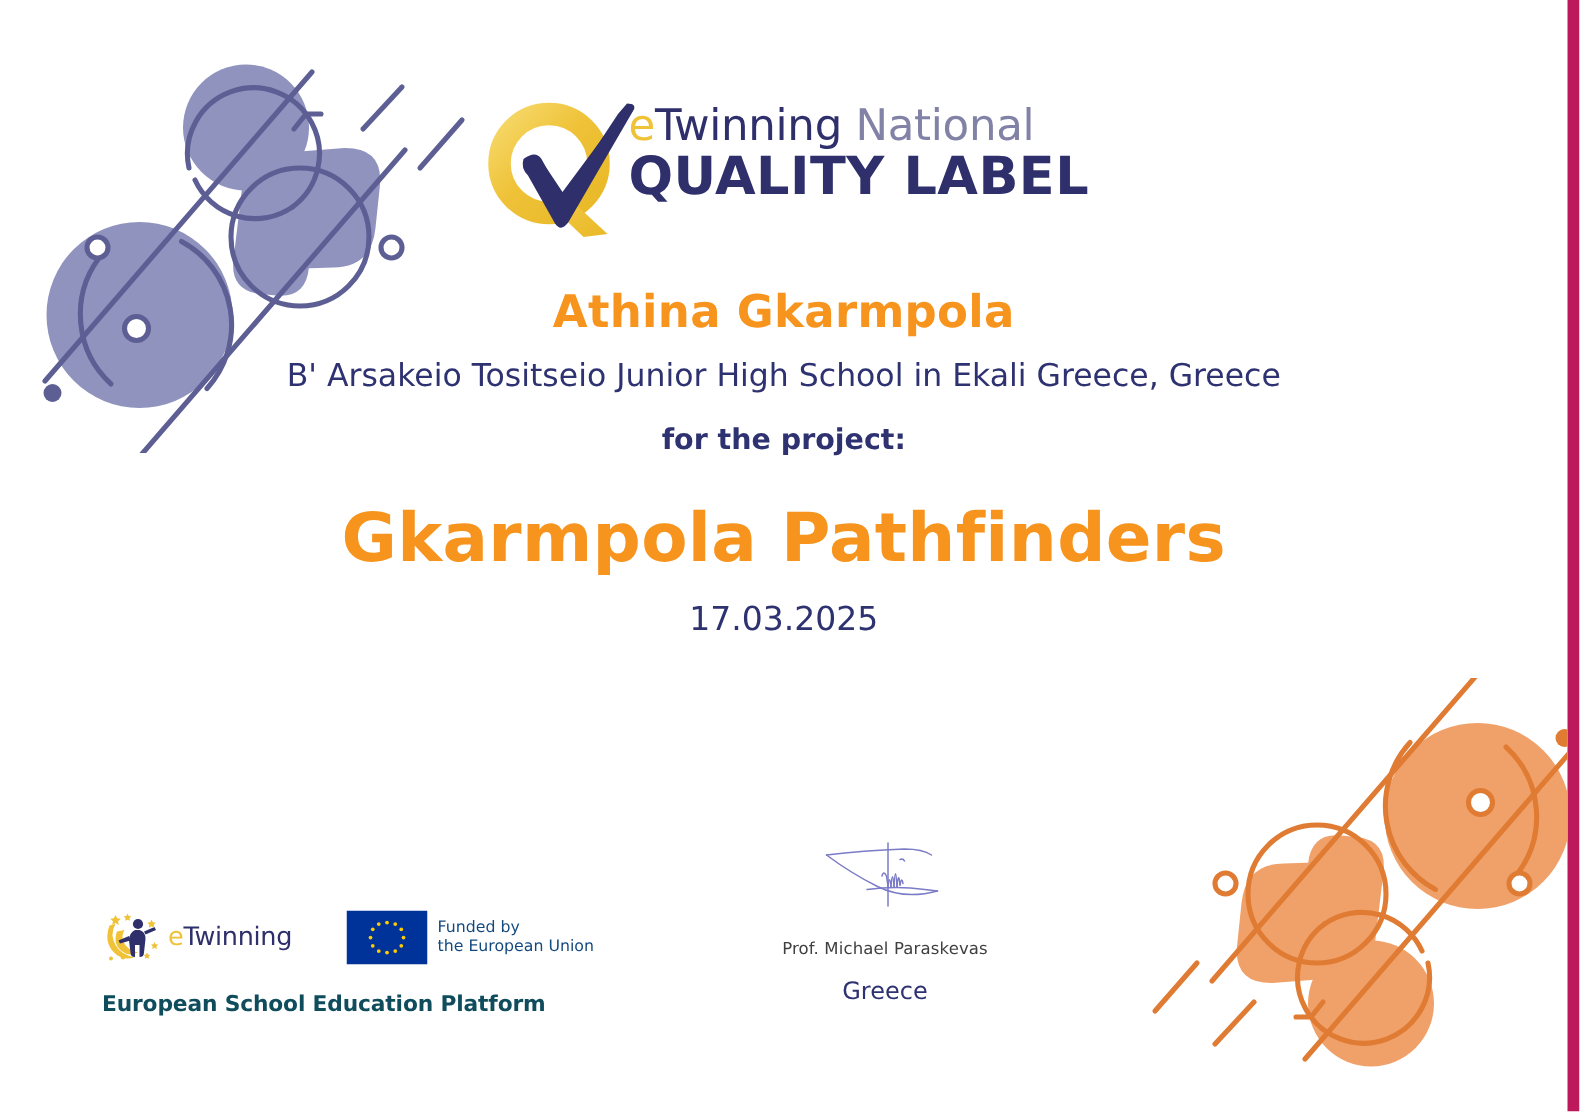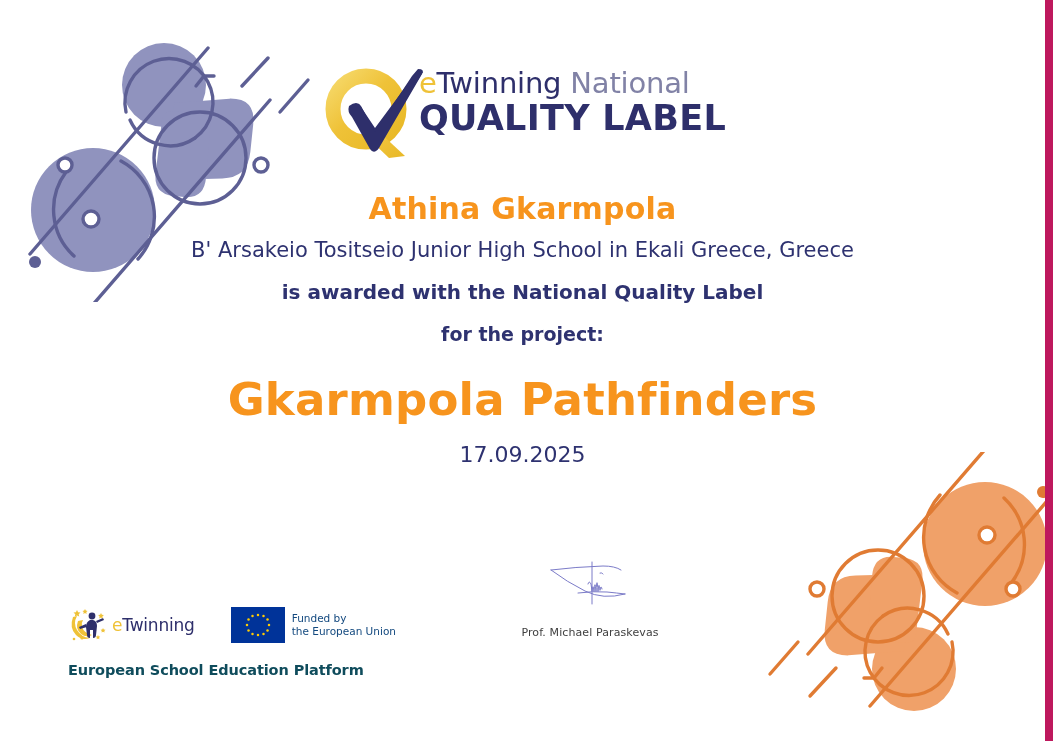--- a/index.html
+++ b/index.html
@@ -298,24 +298,23 @@
           <span class="lw-e">e</span><span class="lw-twinning">Twinning</span><span class="lw-national">National</span>
         </div>
         <div class="logo-line2">QUALITY LABEL</div>
       </div>
     </div>
   </div>
 
   <div class="body-text">
     <div class="recipient-name">Athina Gkarmpola</div>
     <div class="recipient-school">B' Arsakeio Tositseio Junior High School in Ekali Greece, Greece</div>
-    <div class="awarded-line">is awarded with the National Quality Label</div>
     <div class="for-project-line">for the project:</div>
     <div class="project-title">Gkarmpola Pathfinders</div>
-    <div class="award-date">17.09.2025</div>
+    <div class="award-date">17.03.2025</div>
   </div>
 
   <div class="partner-block">
     <div class="partner-row">
 
       <div class="etw-logo">
         <svg class="etw-mark" viewBox="0 0 40 34">
           <path d="M5 9 Q1 20 8 27 Q14 33 22 30 Q13 29 9 22 Q5 15 9 8 Z" fill="#EFC238"></path>
           <path d="M10 13 Q7 21 13 26 Q18 30 24 27 Q16 25 14 19 Q13 15 15 12 Z" fill="#EFC238"></path>
           <circle cx="24" cy="8" r="3.4" fill="#2E2F6B"></circle>
@@ -375,20 +374,21 @@
         <path d="M47 31 Q48 22 49 31"></path>
         <path d="M49 31 Q50 18 51 31"></path>
         <path d="M51 31 Q52 14 53 31"></path>
         <path d="M53 31 Q54 20 55 30"></path>
         <path d="M55 30 Q56 24 57 29"></path>
         <path d="M47 2 L47 44"></path>
         <path d="M55 13 Q57 12 58 14"></path>
       </g>
     </svg>
     <div class="signer-name">Prof. Michael Paraskevas</div>
+    <div class="signer-country">Greece</div>
   </div>
 
   <svg class="ornament ornament-br" viewBox="0 0 300 280">
     <g fill="#F0A169">
       <circle cx="146" cy="63" r="42"></circle>
       <circle cx="75" cy="188" r="62"></circle>
       <path d="M152 86 L206 74 Q232 70 233 96 L234 124 Q235 150 210 154 L175 160 Q152 164 150 140 Z" transform="rotate(8 190 115)"></path>
       <path d="M153 90 Q146 88 144 98 L138 148 Q134 172 156 174 L166 175 Q186 177 188 156 L192 108 Q194 92 178 89 Z"></path>
     </g>
     <g fill="none" stroke="#E07B33" stroke-width="3.4" stroke-linecap="round">

